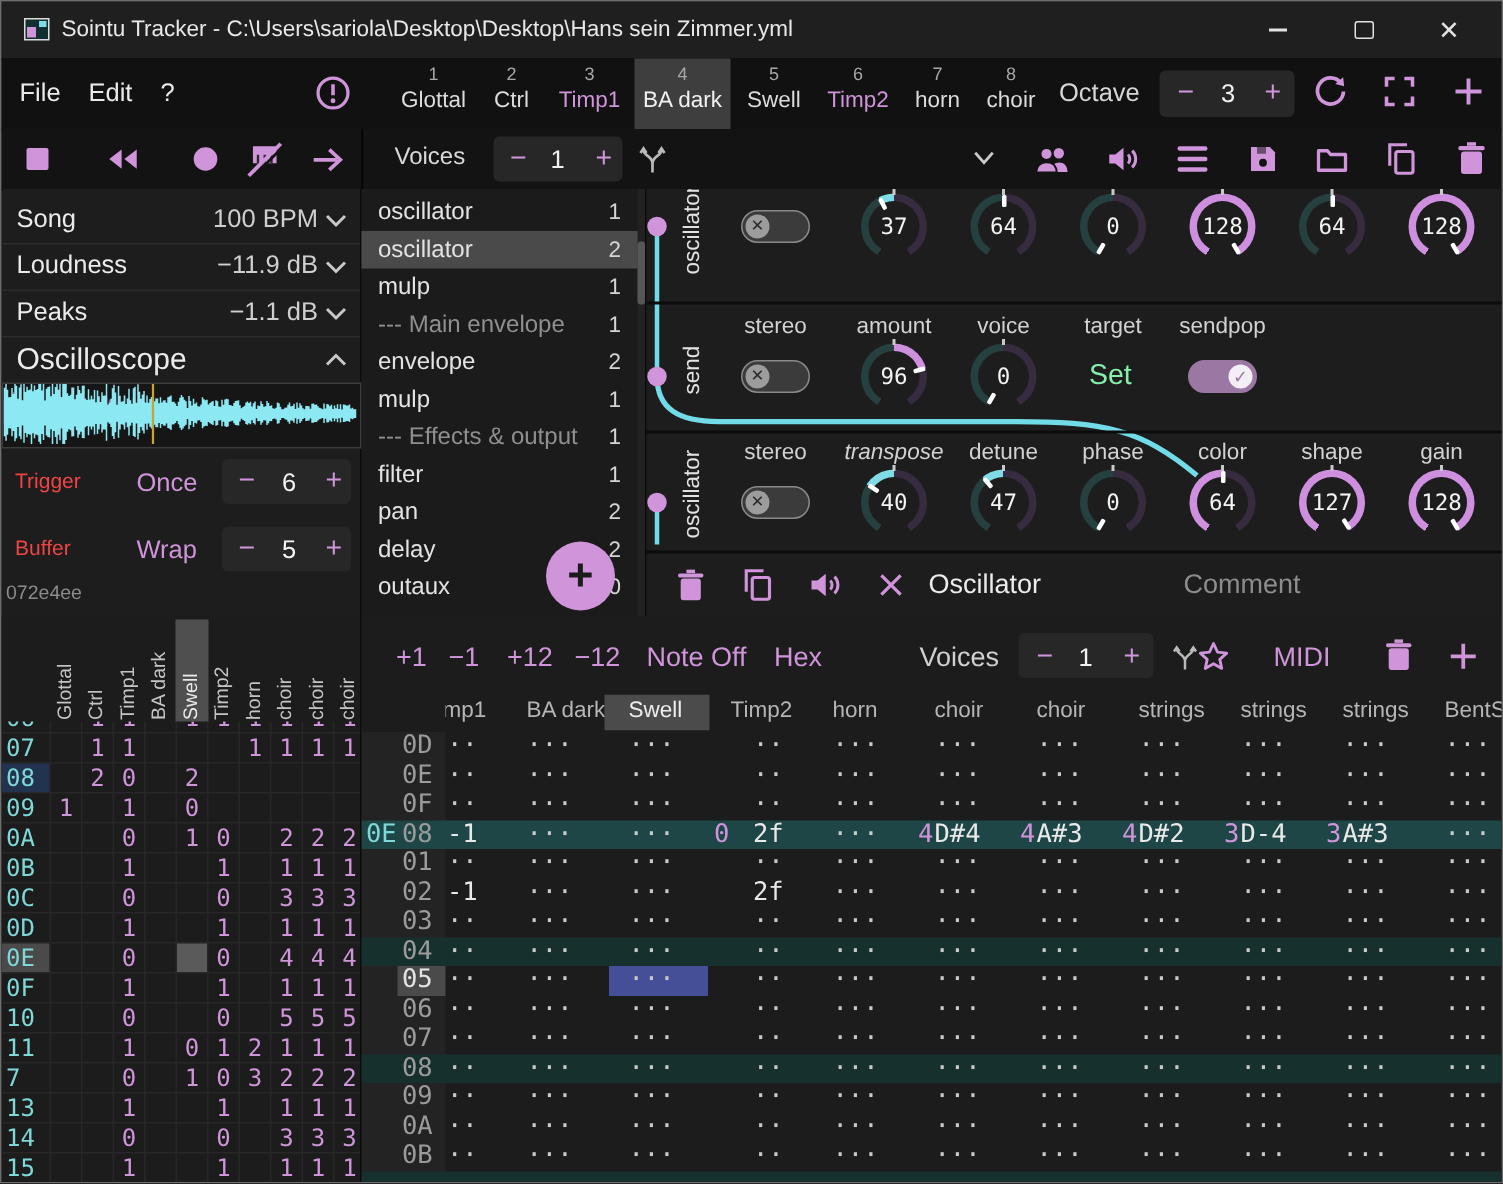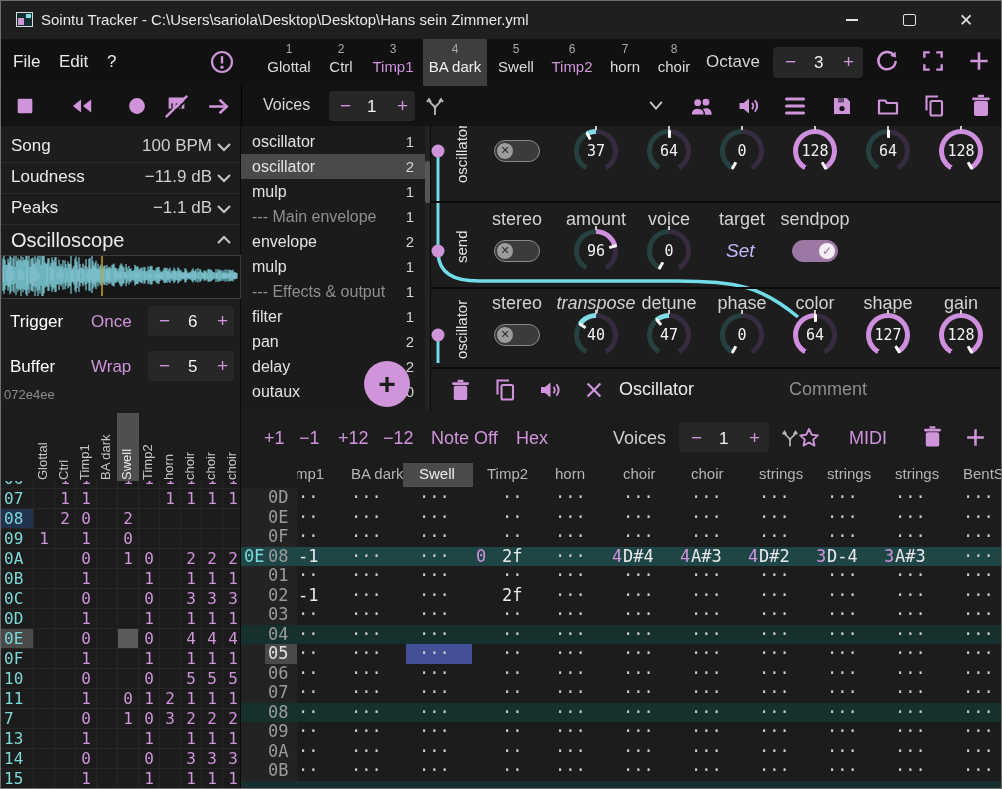--- a/index.html
+++ b/index.html
@@ -32,52 +32,52 @@
   
   #toolbar2{left:0;top:85px;width:1000px;height:40px;background:#131313;border-bottom:1px solid #000;}
   .tb-label{color:#d8d8d8;font-size:16px;}
   
   #leftpanel{left:0;top:125px;width:240px;height:285px;background:#1d1d1d;border-right:1px solid #0a0a0a;box-sizing:border-box;}
   .meter-row{left:0;width:239px;height:31px;border-bottom:1px solid #2c2c2c;}
   .meter-label{position:absolute;left:10px;top:5px;font-size:17px;color:#eceaec;}
   .meter-val{position:absolute;right:28px;top:5px;font-size:17px;color:#cfcfcf;}
   .chev{position:absolute;right:8px;top:11px;}
   #wavebox{left:0;top:129px;width:238px;height:42px;background:#161616;border:1px solid #3c3c3c;}
-  .tb2-row-label{color:#ffffff;font-size:17px;}
+  .tb2-row-label{color:#ef4444;font-size:14px;}
   .mode-label{color:#cf94da;font-size:17px;}
   #version{left:3px;top:261px;font-size:13px;color:#8b8b8b;}
   
   #unitlist{left:240px;top:125px;width:190px;height:285px;background:#1b1b1b;border-right:1px solid #0a0a0a;box-sizing:border-box;}
   .ulrow{left:0;width:185px;height:25px;line-height:25px;}
   .ulrow.sel{background:#4a4a4a;}
   .ulrow .nm{position:absolute;left:11px;font-size:16px;color:#e3e3e3;white-space:nowrap;}
   .ulrow.cmt .nm{color:#8f8f8f;}
   .ulrow .ct{position:absolute;right:12px;font-size:15px;color:#d5d5d5;}
   #ul-scroll{left:184px;top:0;width:5px;height:285px;background:#222;}
   #ul-thumb{left:0;top:35px;width:5px;height:42px;background:#565656;border-radius:2px;}
   #unit-fab{left:123px;top:235px;width:46px;height:46px;border-radius:50%;background:#cf94da;
             display:flex;align-items:center;justify-content:center;color:#1c1c1c;font-size:30px;font-weight:bold;}
   
   #uniteditor{left:430px;top:125px;width:572px;height:285px;background:#1d1d1d;overflow:hidden;}
   .udiv{left:0;width:572px;height:2px;background:#0c0c0c;}
   .vlabel{writing-mode:vertical-rl;transform:rotate(180deg);color:#e2e2e2;font-size:15px;text-align:center;}
-  .klabel{position:absolute;width:90px;text-align:center;font-size:18px;color:#d2d2d2;}
+  .klabel{position:absolute;width:90px;text-align:center;font-size:15px;color:#d2d2d2;}
   .knob{position:absolute;width:44px;height:44px;border-radius:50%;}
   .knob .hole{position:absolute;inset:5px;border-radius:50%;background:#1d1d1d;}
   .knob .kv{position:absolute;inset:0;display:flex;align-items:center;justify-content:center;
             font-family:"DejaVu Sans Mono",monospace;font-size:15px;color:#f3f3f3;}
   .knob .notch{position:absolute;left:50%;top:1px;width:3px;height:8px;margin-left:-1.5px;
                background:#fff;border-radius:1px;transform-origin:1.5px 21px;}
   .knob .toptick{position:absolute;left:50%;top:-3px;width:2px;height:4px;margin-left:-1px;background:#c9c9c9;}
   .tog{position:absolute;width:46px;height:22px;border-radius:12px;background:#3b3b3b;border:1.5px solid #8a8a8a;box-sizing:border-box;}
   .tog .tk{position:absolute;left:2px;top:1.5px;width:16px;height:16px;border-radius:50%;background:#9c9c9c;
            display:flex;align-items:center;justify-content:center;color:#2b2b2b;font-size:11px;}
   .tog.on{background:#9b78a4;border-color:#9b78a4;}
   .tog.on .tk{left:auto;right:2px;background:#f4eef6;color:#9b78a4;font-size:12px;}
-  .settext{position:absolute;color:#c4b5fd;font-size:19px;font-style:italic;}
+  .settext{position:absolute;color:#86efac;font-size:19px;}
   #unit-footer-title{font-size:18px;color:#ececec;}
   #unit-footer-comment{font-size:18px;color:#8d8d8d;}
   
   #ordertable{left:0;top:410px;width:240px;height:379px;background:#1c1c1c;border-right:1px solid #0a0a0a;box-sizing:border-box;}
   .oth{position:absolute;writing-mode:vertical-rl;transform:rotate(180deg);font-size:13px;color:#c4c4c4;height:64px;white-space:nowrap;}
   .orow{position:absolute;left:0;width:239px;height:19px;border-bottom:1px solid #272727;}
   .orow .rn{position:absolute;left:3px;top:0;width:27px;font-size:16px;line-height:19px;color:#7fd8d8;}
   .oval{position:absolute;top:0;width:20px;text-align:center;font-size:16px;line-height:19px;color:#cf94da;}
   .ogrid{position:absolute;top:0;width:1px;background:#272727;}
   

